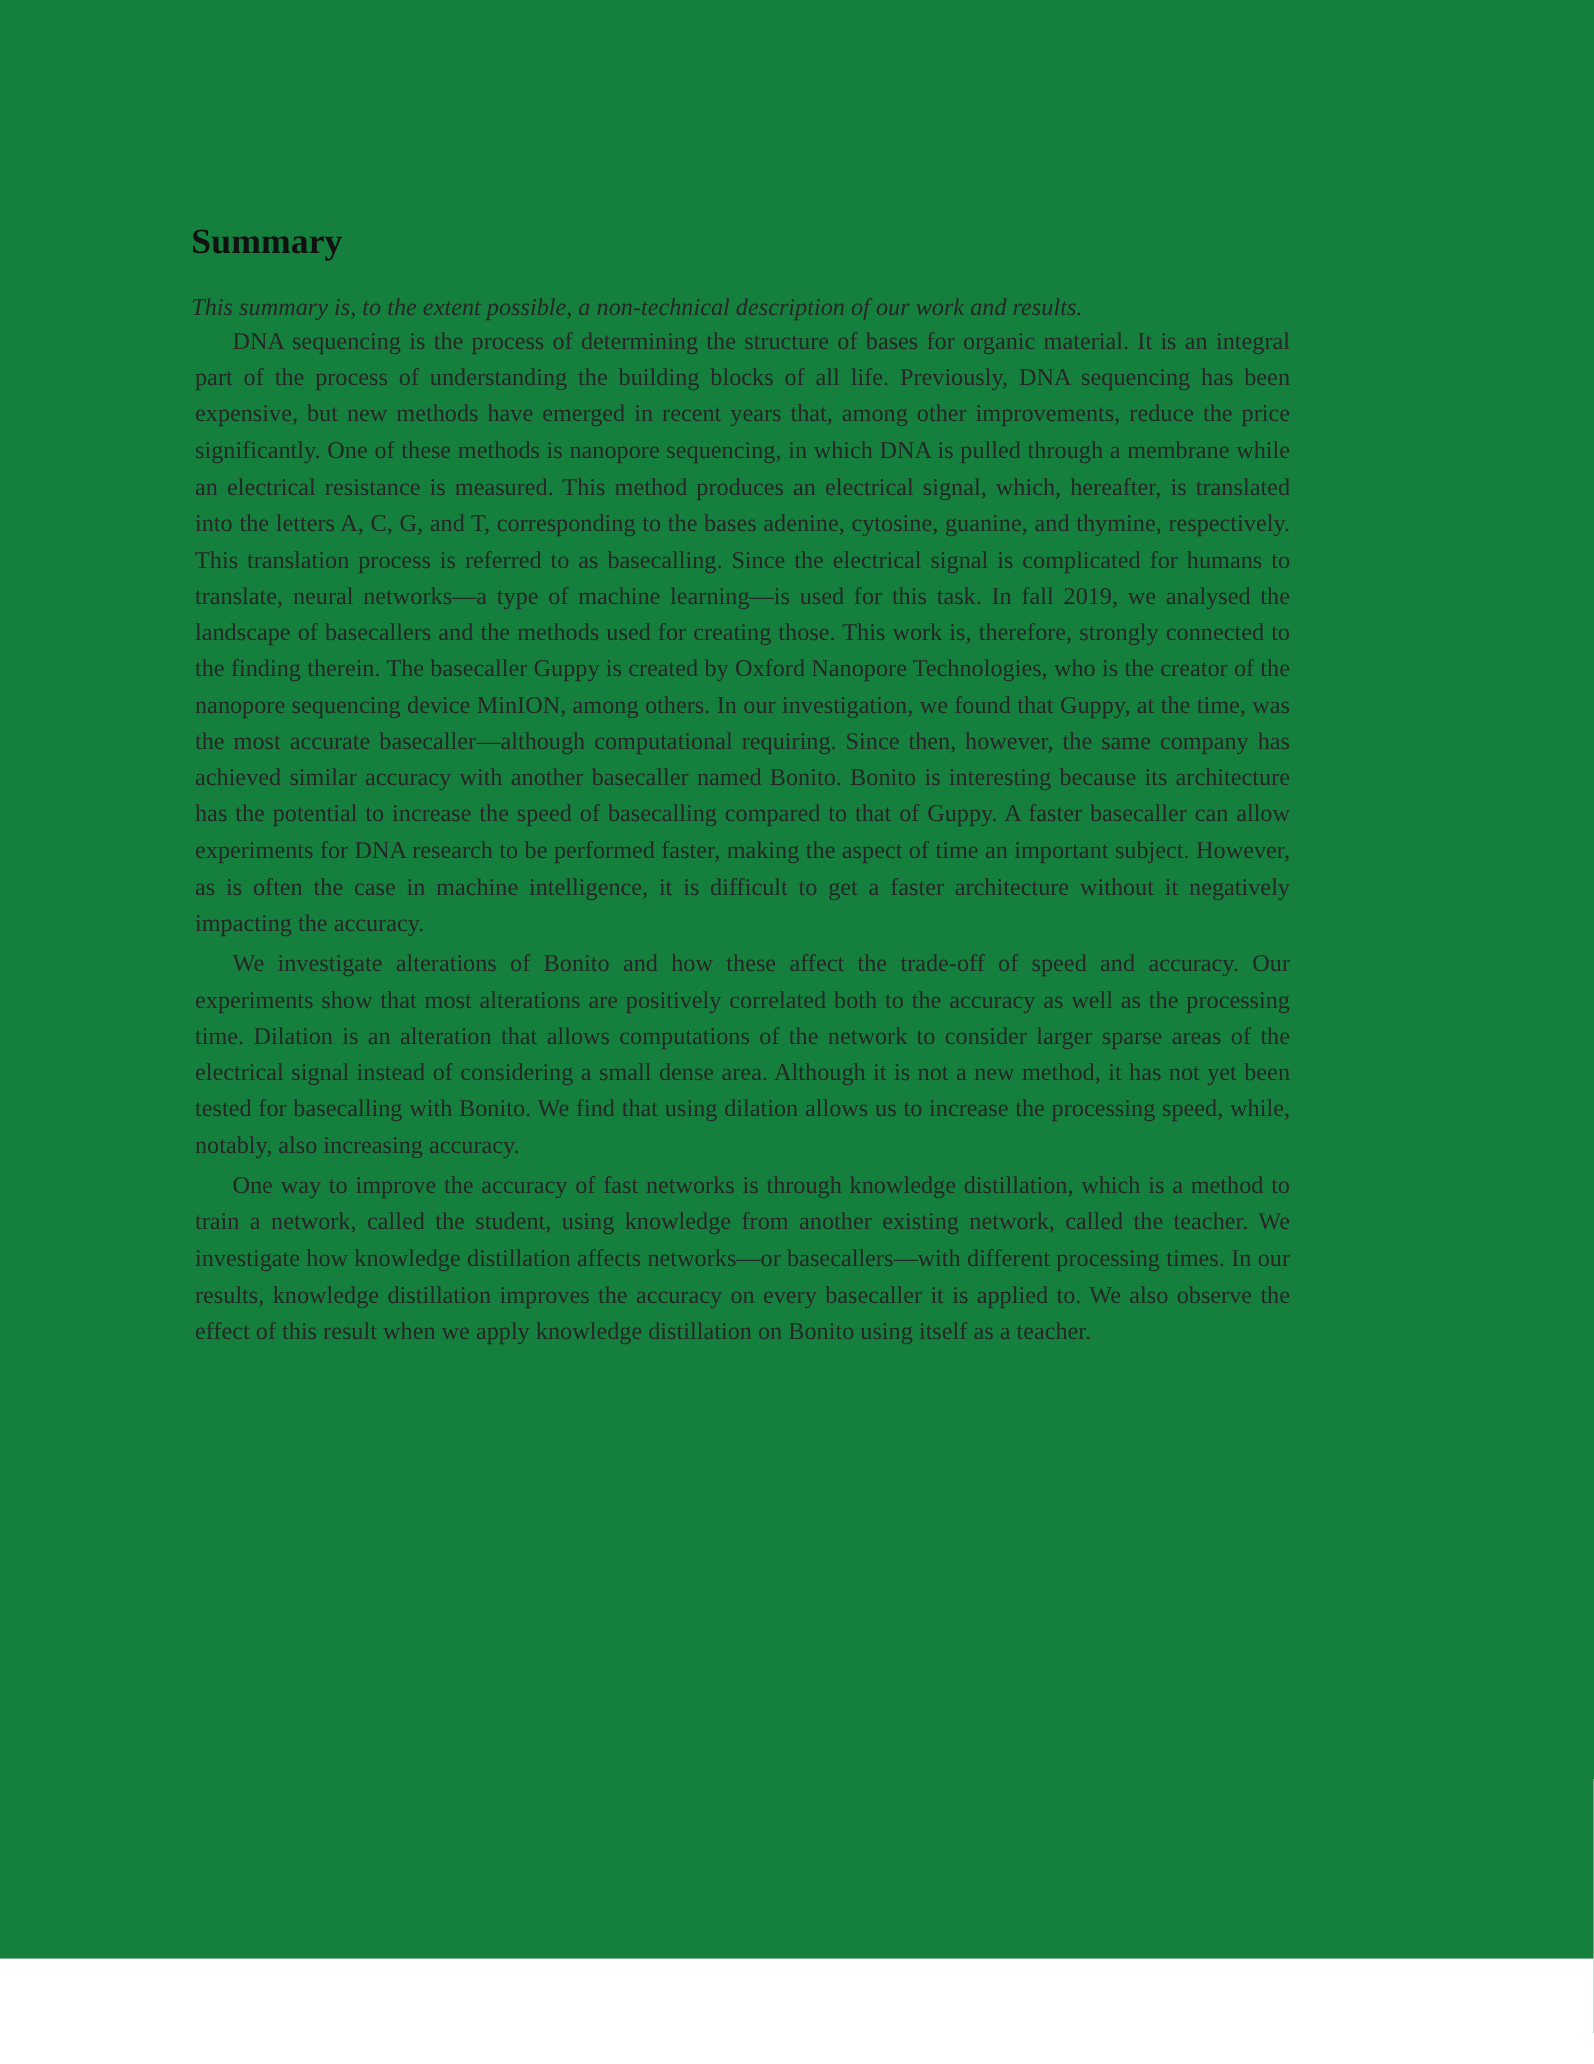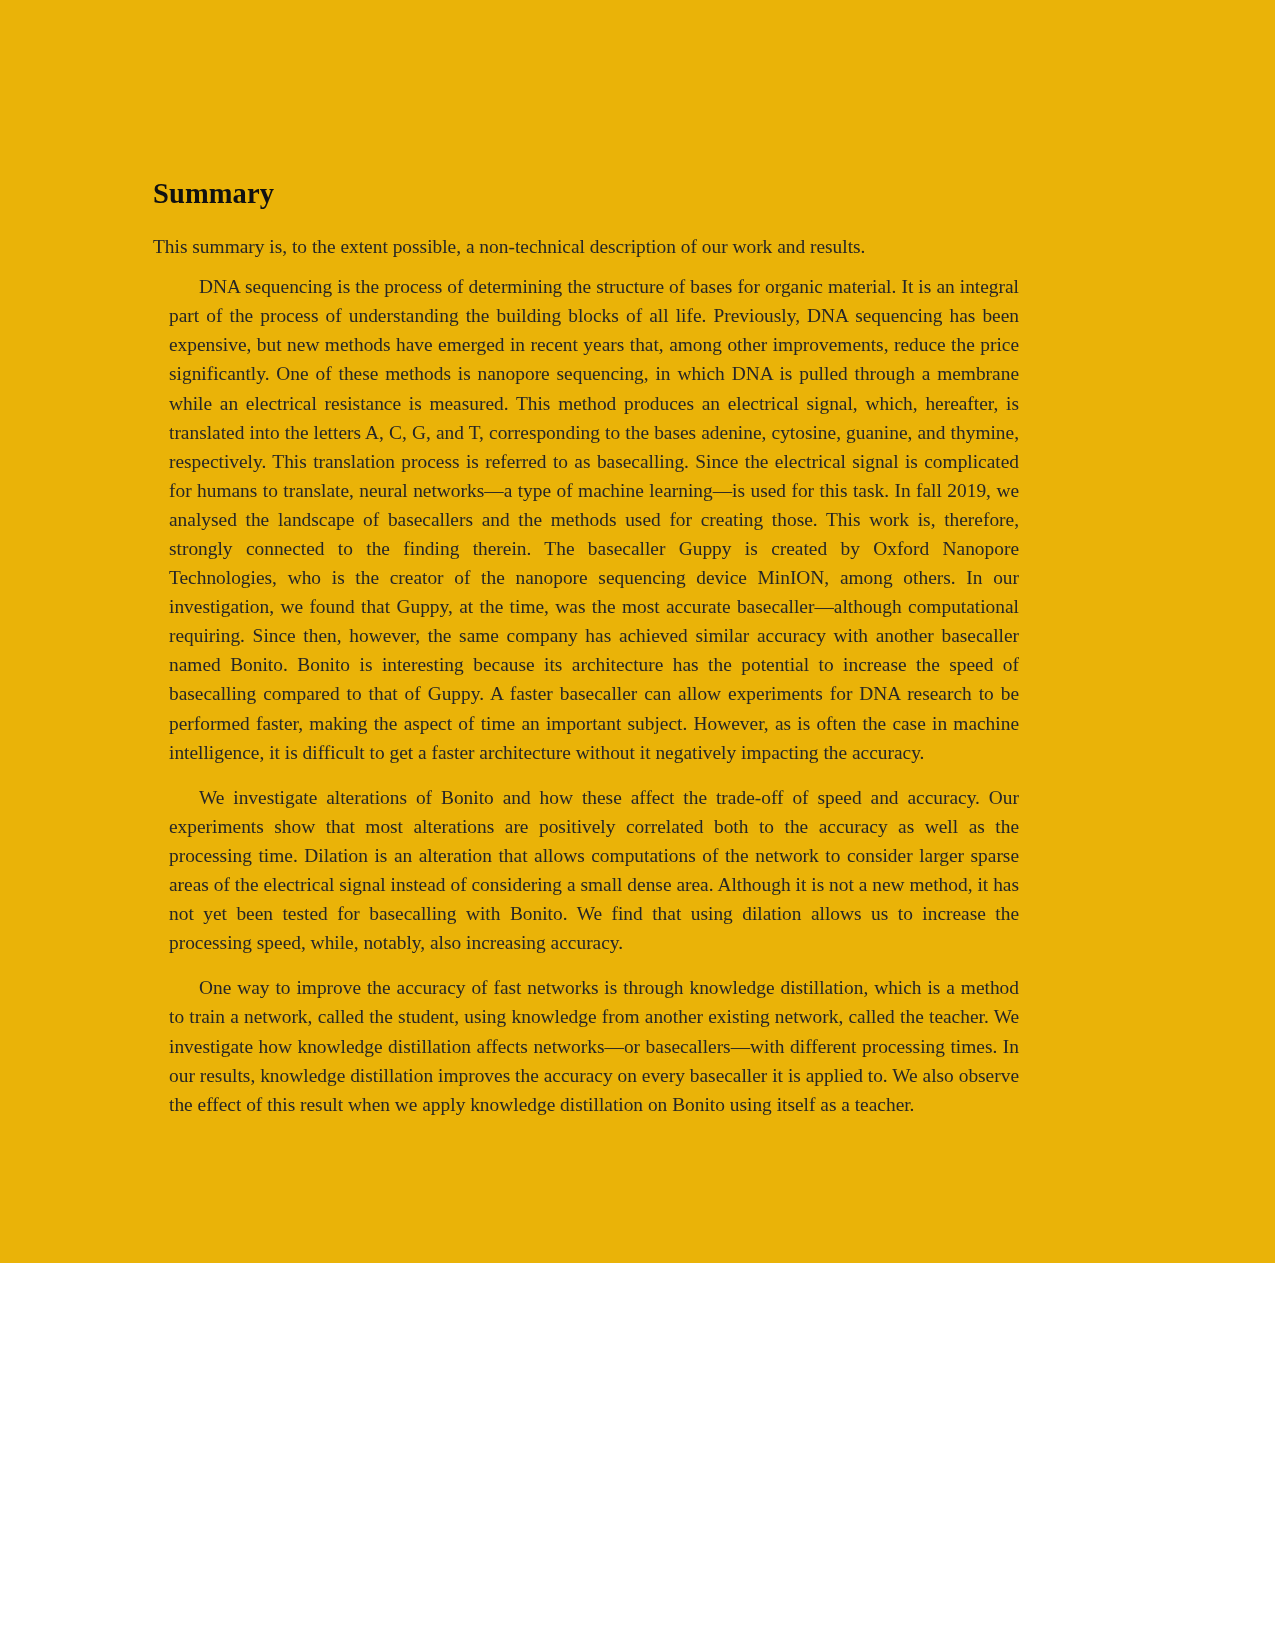--- a/index.html
+++ b/index.html
@@ -8,52 +8,53 @@
     padding: 0;
     background: #ffffff;
   }
   body {
     font-family: "Liberation Serif", "DejaVu Serif", serif;
     color: #1a1a1a;
   }
   .page {
     position: relative;
     width: 1275px;
-    height: 1263px;
+    height: 1567px;
     margin: 0 auto;
-    background: #eab308;
+    background: #15803d;
     box-sizing: border-box;
     overflow: hidden;
   }
   .content {
     position: absolute;
     left: 153px;
     top: 178px;
     width: 882px;
   }
   .section-title {
     font-size: 28.5px;
     font-weight: bold;
     letter-spacing: 0.1px;
     margin: 0 0 26px 0;
     line-height: 1.15;
     color: #111111;
     font-family: "Liberation Serif", "DejaVu Serif", serif;
   }
   .lead-note {
+    font-style: italic;
     font-size: 19.4px;
     line-height: 1.0;
     margin: 0 0 2px 0;
     color: #262626;
     text-align: left;
   }
   p.body-par {
     font-size: 19.4px;
     line-height: 29.1px;
-    margin: 16px;
+    margin: 3px;
     text-align: justify;
     text-justify: inter-word;
     text-indent: 30px;
     color: #262626;
     hyphens: auto;
     -webkit-hyphens: auto;
   }
   .em-italic {
     font-style: italic;
   }

